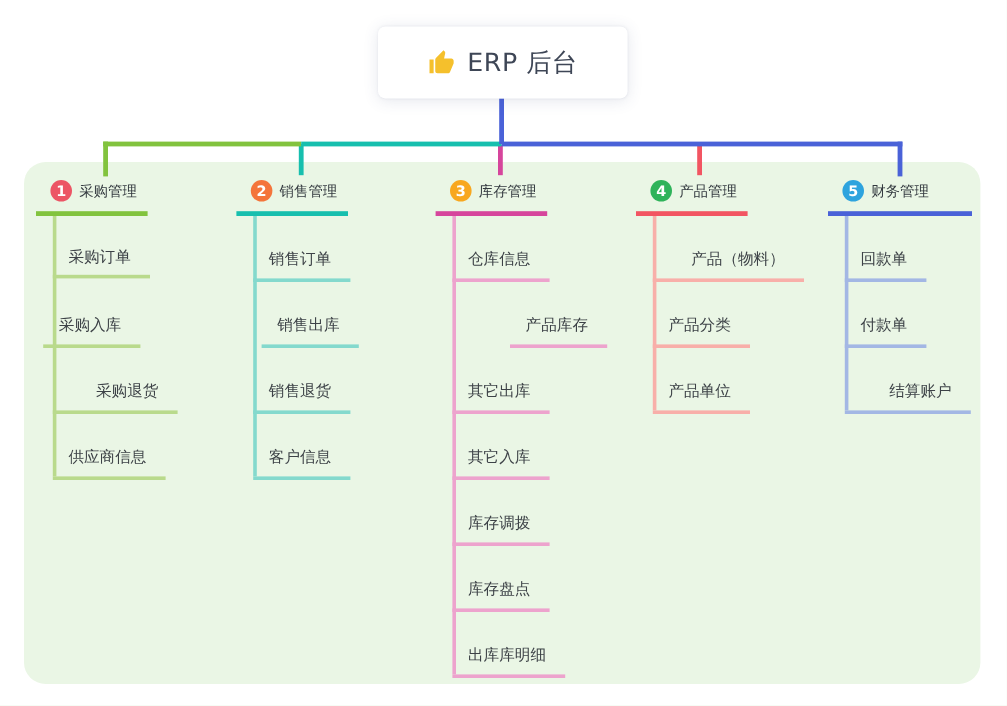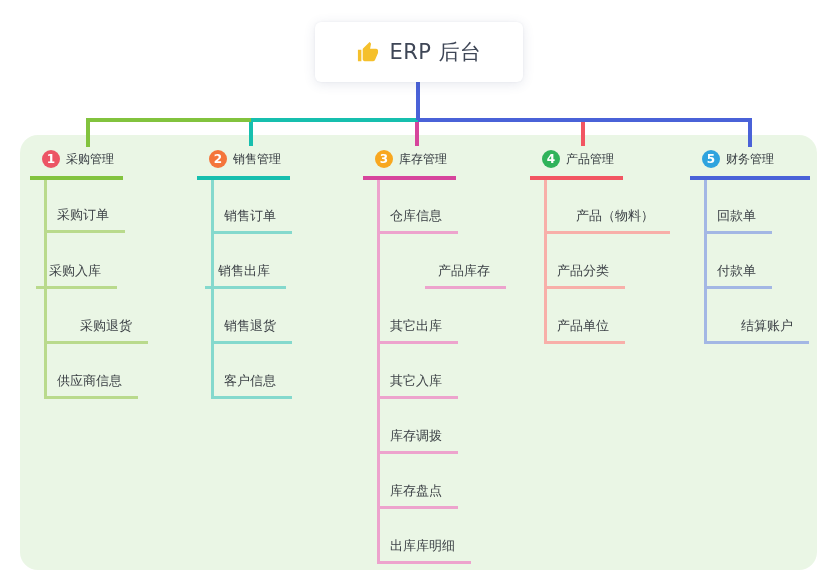--- a/index.html
+++ b/index.html
@@ -93,21 +93,21 @@
   <div class="abs" style="left:44px;top:370px;"><span class="child" style="border-bottom-color: rgb(185, 218, 140);">供应商信息</span></div>
 </div>
 
 <div>
   <div class="abs branch-label" style="left: 197px; border-bottom-color: rgb(23, 191, 174);">
     <span class="badge" style="background: rgb(244, 117, 59);">2</span>
     <span class="lbl">销售管理</span>
   </div>
   <div class="abs spine" style="left: 211px; height: 217px; background: rgb(132, 217, 205);"></div>
   <div class="abs" style="left:211px;top:205px;"><span class="child" style="border-bottom-color: rgb(132, 217, 205);">销售订单</span></div>
-  <div class="abs" style="left:205px;top:260px;"><span class="child" style="border-bottom-color: rgb(132, 217, 205);">销售出库</span></div>
+  <div class="abs" style="left:218px;top:260px;"><span class="child" style="border-bottom-color: rgb(132, 217, 205);">销售出库</span></div>
   <div class="abs" style="left:211px;top:315px;"><span class="child" style="border-bottom-color: rgb(132, 217, 205);">销售退货</span></div>
   <div class="abs" style="left:211px;top:370px;"><span class="child" style="border-bottom-color: rgb(132, 217, 205);">客户信息</span></div>
 </div>
 
 <div>
   <div class="abs branch-label" style="left: 363px; border-bottom-color: rgb(214, 69, 156);">
     <span class="badge" style="background: rgb(248, 167, 31);">3</span>
     <span class="lbl">库存管理</span>
   </div>
   <div class="abs spine" style="left: 377px; height: 382px; background: rgb(237, 163, 205);"></div>

